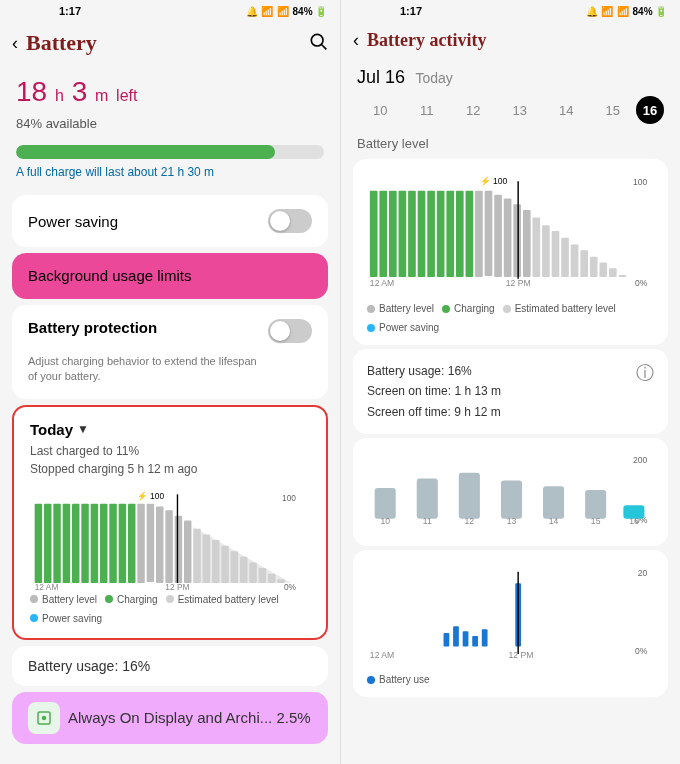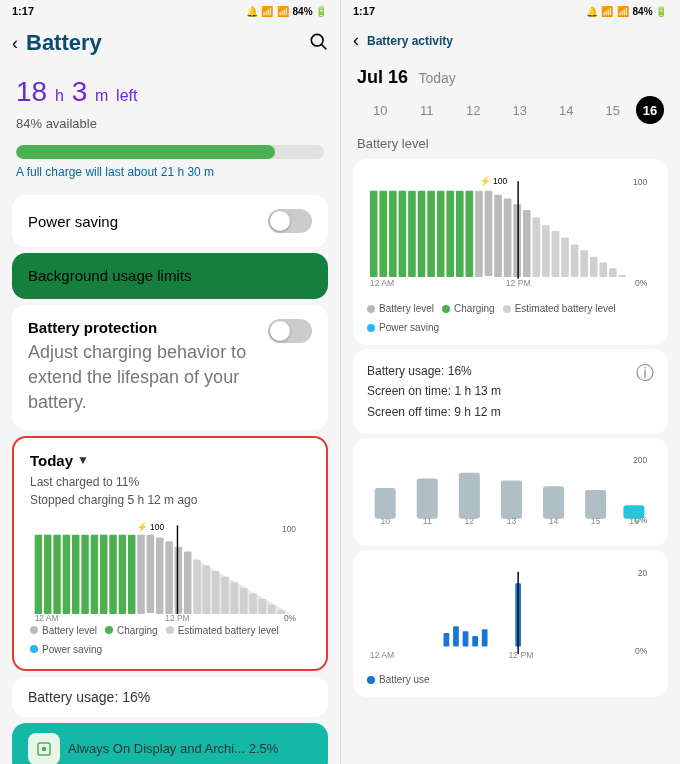--- a/index.html
+++ b/index.html
@@ -36,20 +36,21 @@
     
     .status-bar {
       display: flex;
       justify-content: space-between;
       align-items: center;
       padding: 4px 12px;
       background: #f5f5f5;
       font-size: 11px;
       font-weight: 600;
       height: 22px;
+      margin-left: 47px;
     }
     .status-icons {
       display: flex;
       align-items: center;
       gap: 3px;
       font-size: 10px;
     }
 
     
     .header {
@@ -61,21 +62,22 @@
     .header-back {
       font-size: 18px;
       margin-right: 8px;
       color: #000;
       cursor: pointer;
     }
     .header-title {
       font-size: 22px;
       font-weight: 600;
       flex: 1;
-      color: #0c4a6e;
+      color: #7f1d1d;
+      font-family: Liberation Serif, serif;
     }
     .header-search {
       font-size: 18px;
       color: #000;
       cursor: pointer;
     }
 
     
     .content {
       flex: 1;
@@ -83,21 +85,21 @@
       padding: 0 0 8px 0;
     }
 
     
     .battery-time {
       padding: 12px 16px 4px 16px;
     }
     .battery-time-main {
       font-size: 28px;
       font-weight: 300;
-      color: #6d28d9;
+      color: #be185d;
     }
     .battery-time-main .unit {
       font-size: 16px;
       font-weight: 400;
     }
     .battery-available {
       font-size: 13px;
       color: #555;
       margin-top: 8px;
     }
@@ -158,42 +160,42 @@
       background: #fff;
       border-radius: 50%;
       top: 2px;
       left: 2px;
       transition: left 0.2s;
       box-shadow: 0 1px 3px rgba(0,0,0,0.3);
     }
 
     
     .bg-usage-card {
-      background: #15803d;
+      background: #ec4899;
       border-radius: 14px;
       margin: 6px 12px;
       padding: 14px 16px;
     }
 
     
     .protection-card {
       background: #fff;
       border-radius: 14px;
       margin: 6px 12px;
       padding: 14px 16px;
     }
     .protection-title {
       font-size: 15px;
       font-weight: 600;
       color: #000;
     }
     .protection-desc {
-      font-size: 18px;
+      font-size: 11px;
       color: #777;
-      margin-top: 4px;
+      margin-top: 18px;
       line-height: 1.4;
     }
     .protection-row {
       display: flex;
       align-items: flex-start;
     }
 
     
     .today-card {
       background: #fff;
@@ -439,21 +441,21 @@
           <div class="legend-dot" style="background:#29b6f6"></div>
           <span>Power saving</span>
         </div>
       </div>
     </div>
 
     <div class="battery-usage-simple">
       <div class="battery-usage-label">Battery usage: 16%</div>
     </div>
 
-    <div style="background:#14b8a6;border-radius:14px;margin:4px 12px;padding:10px 16px;font-size:13px;color:#333;display:flex;align-items:center;gap:8px;">
+    <div style="background:#f0abfc;border-radius:14px;margin:4px 12px;padding:10px 16px;font-size:15px;color:#333;display:flex;align-items:center;gap:8px;">
       <div style="width:32px;height:32px;background:#e8f5e9;border-radius:8px;display:flex;align-items:center;justify-content:center;">
         <svg width="18" height="18" viewBox="0 0 24 24" fill="none">
           <rect x="4" y="4" width="16" height="16" rx="2" stroke="#4caf50" stroke-width="2"></rect>
           <circle cx="12" cy="12" r="3" fill="#4caf50"></circle>
         </svg>
       </div>
       <span>Always On Display and Archi... 2.5%</span>
     </div>
   </div>
 </div>
@@ -466,27 +468,27 @@
       <span>🔔</span>
       <span>📶</span>
       <span>📶</span>
       <span>84%</span>
       <span>🔋</span>
     </div>
   </div>
 
   <div class="header">
     <span class="header-back">‹</span>
-    <span class="header-title" style="font-size:12px;">Battery activity</span>
+    <span class="header-title" style="font-size:18px;">Battery activity</span>
   </div>
 
   <div class="right-content">
 
     <div class="date-header">
-      <span style="font-size:18px;font-weight:700;">Jul 16</span>
+      <span style="font-size:18px;font-weight:400;">Jul 16</span>
       <span style="font-size:14px;color:#888;margin-left:6px;">Today</span>
     </div>
 
     <div style="display:flex;align-items:center;padding:4px 16px;gap:0;">
       <span style="flex:1;text-align:center;font-size:13px;color:#888;">10</span>
       <span style="flex:1;text-align:center;font-size:13px;color:#888;">11</span>
       <span style="flex:1;text-align:center;font-size:13px;color:#888;">12</span>
       <span style="flex:1;text-align:center;font-size:13px;color:#888;">13</span>
       <span style="flex:1;text-align:center;font-size:13px;color:#888;">14</span>
       <span style="flex:1;text-align:center;font-size:13px;color:#888;">15</span>

